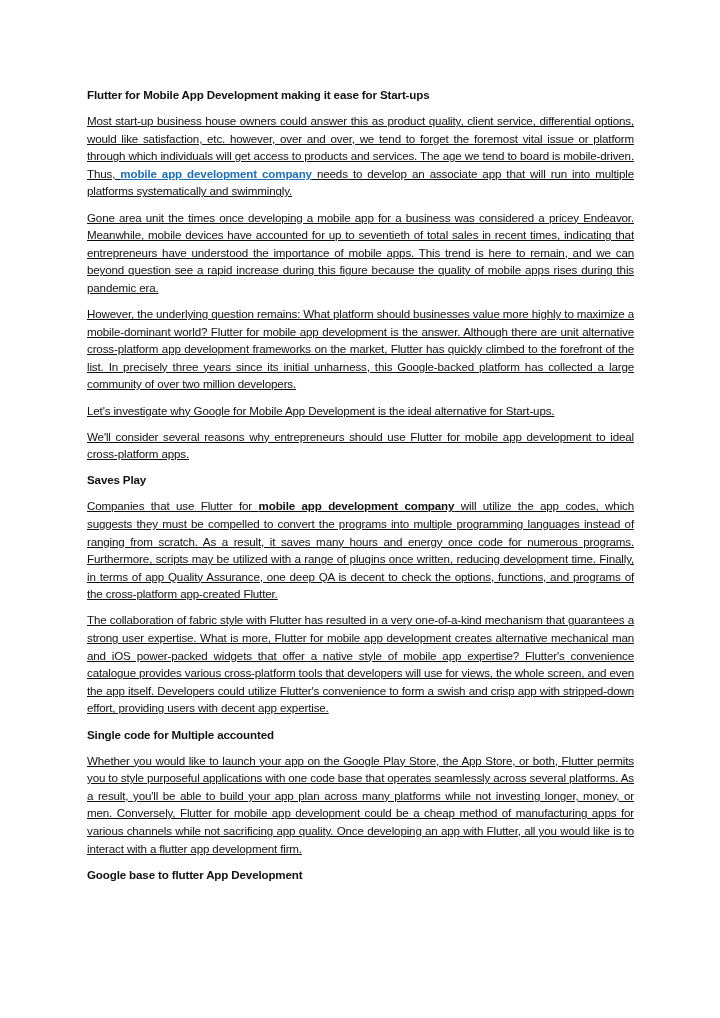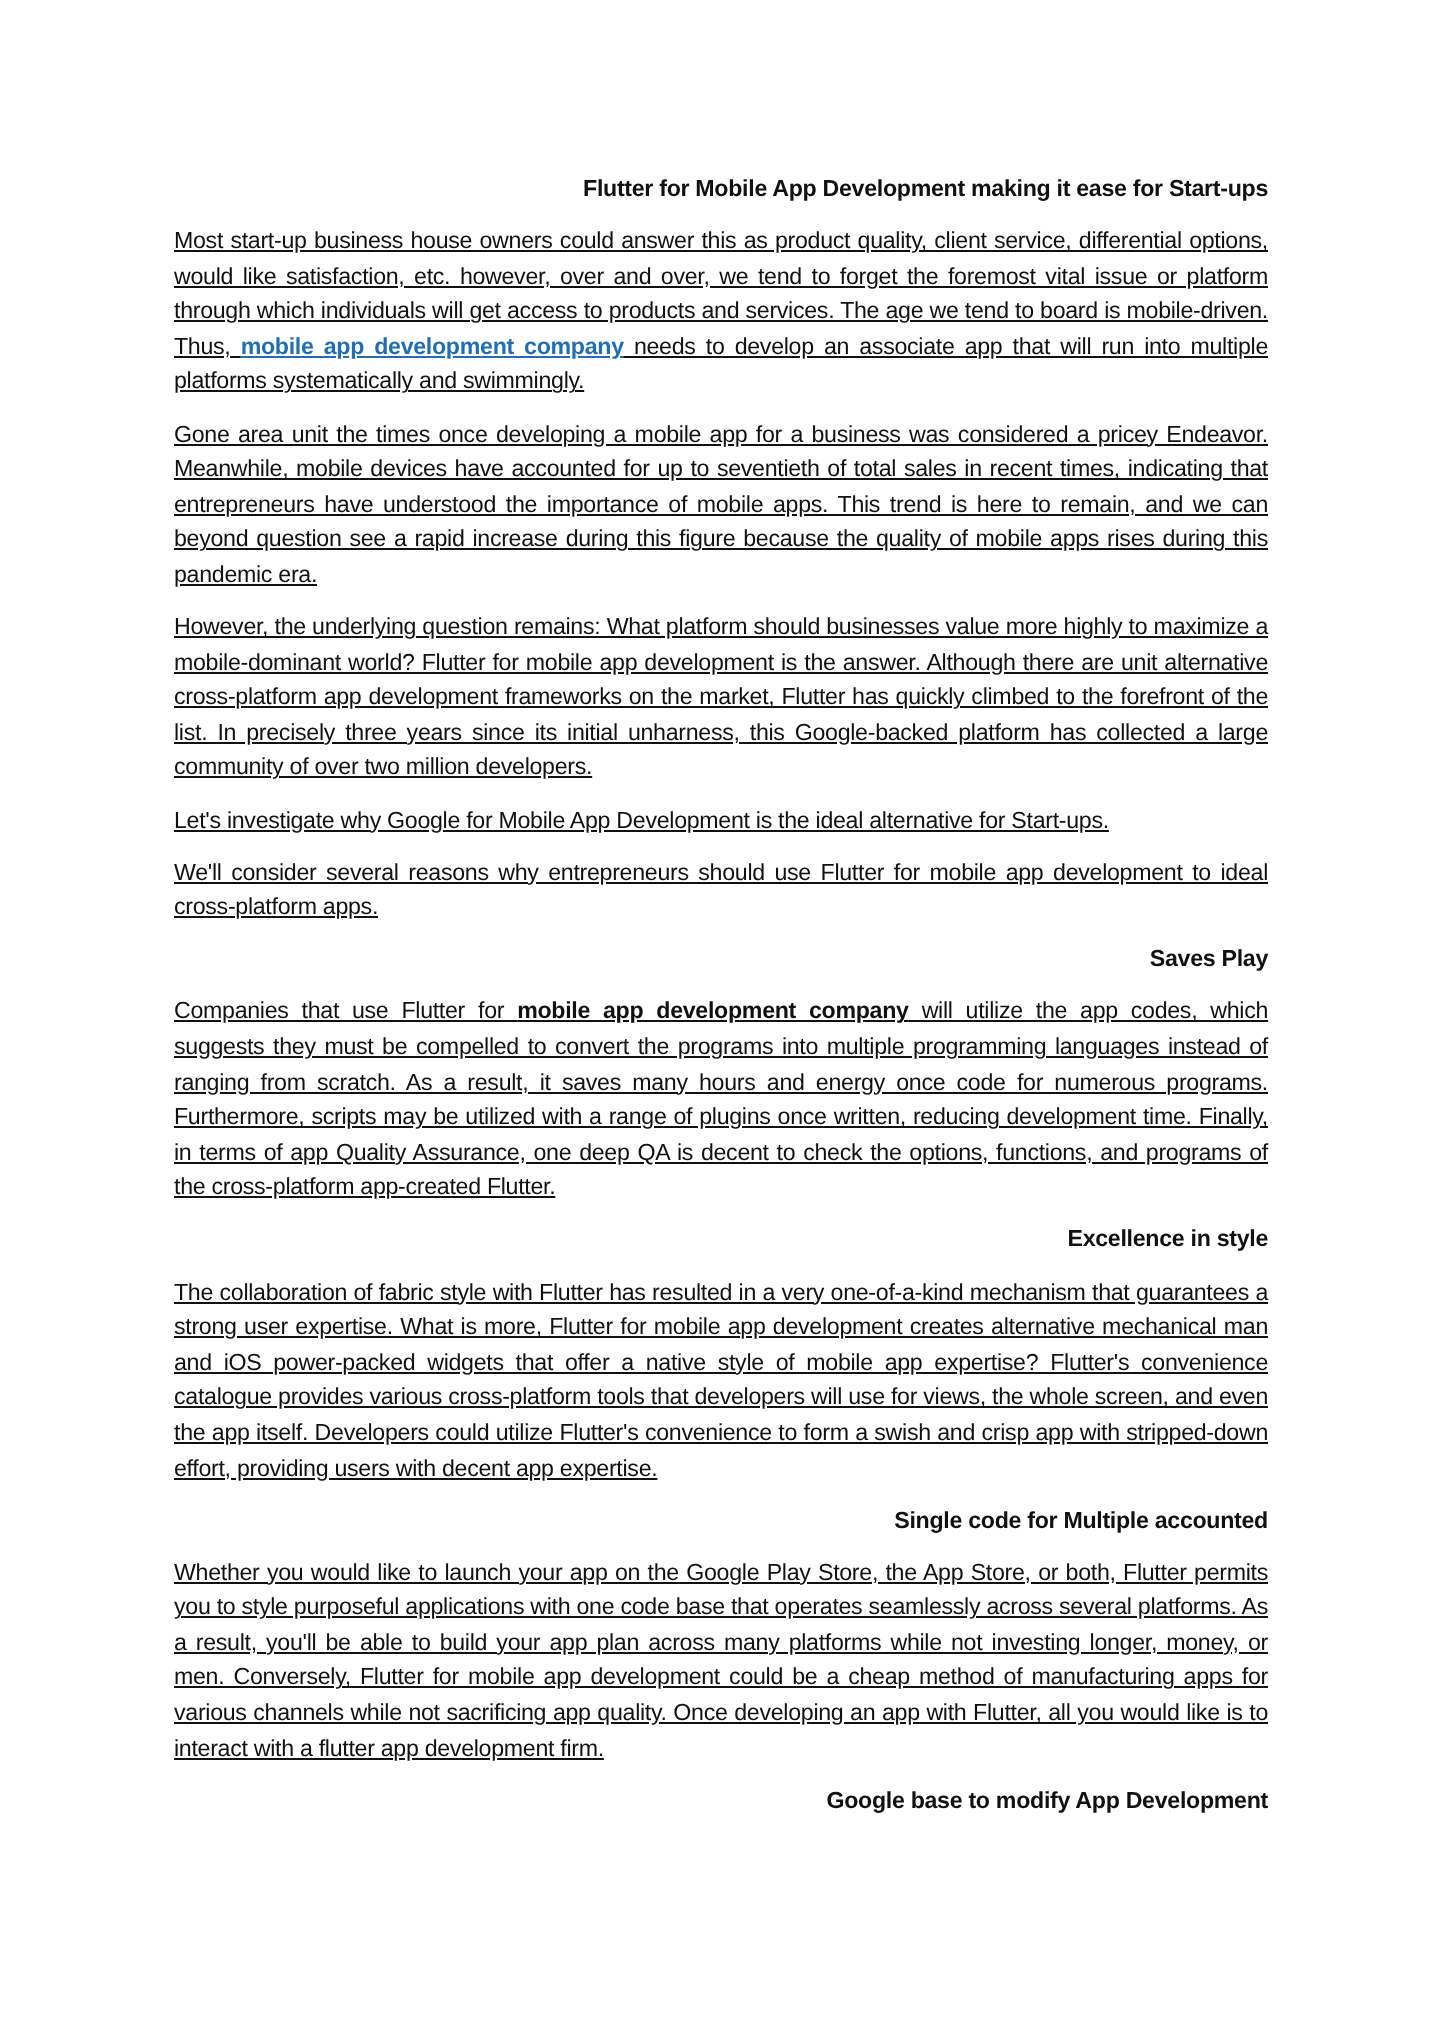--- a/index.html
+++ b/index.html
@@ -20,21 +20,21 @@
       width: 547px;
       font-family: "Liberation Sans", sans-serif;
       font-size: 11.6px;
       line-height: 17.6px;
       color: #111111;
       letter-spacing: -0.15px;
     }
     .heading {
       font-weight: bold;
       margin: 0 0 8.5px 0;
-      text-align: right;
+      text-align: left;
     }
     .para {
       margin: 0 0 8.5px 0;
       text-align: justify;
       text-decoration: underline;
     }
     .link {
       color: #1f6fb2;
       font-weight: bold;
       text-decoration: underline;
@@ -58,23 +58,22 @@
   <p class="para">However, the underlying question remains: What platform should businesses value more highly to maximize a mobile-dominant world? Flutter for mobile app development is the answer. Although there are unit alternative cross-platform app development frameworks on the market, Flutter has quickly climbed to the forefront of the list. In precisely three years since its initial unharness, this Google-backed platform has collected a large community of over two million developers.</p>
 
   <p class="para">Let's investigate why Google for Mobile App Development is the ideal alternative for Start-ups.</p>
 
   <p class="para">We'll consider several reasons why entrepreneurs should use Flutter for mobile app development to ideal cross-platform apps.</p>
 
   <p class="heading">Saves Play</p>
 
   <p class="para"><span>Companies that use Flutter for </span><span class="strong">mobile app development company</span><span> will utilize the app codes, which suggests they must be compelled to convert the programs into multiple programming languages instead of ranging from scratch. As a result, it saves many hours and energy once code for numerous programs. Furthermore, scripts may be utilized with a range of plugins once written, reducing development time. Finally, in terms of app Quality Assurance, one deep QA is decent to check the options, functions, and programs of the cross-platform app-created Flutter.</span></p>
 
-  <p class="heading">Excellence in style</p>
 
   <p class="para">The collaboration of fabric style with Flutter has resulted in a very one-of-a-kind mechanism that guarantees a strong user expertise. What is more, Flutter for mobile app development creates alternative mechanical man and iOS power-packed widgets that offer a native style of mobile app expertise? Flutter's convenience catalogue provides various cross-platform tools that developers will use for views, the whole screen, and even the app itself. Developers could utilize Flutter's convenience to form a swish and crisp app with stripped-down effort, providing users with decent app expertise.</p>
 
   <p class="heading">Single code for Multiple accounted</p>
 
   <p class="para">Whether you would like to launch your app on the Google Play Store, the App Store, or both, Flutter permits you to style purposeful applications with one code base that operates seamlessly across several platforms. As a result, you'll be able to build your app plan across many platforms while not investing longer, money, or men. Conversely, Flutter for mobile app development could be a cheap method of manufacturing apps for various channels while not sacrificing app quality. Once developing an app with Flutter, all you would like is to interact with a flutter app development firm.</p>
 
-  <p class="heading">Google base to modify App Development</p>
+  <p class="heading">Google base to flutter App Development</p>
 
 </div>
 
 </body></html>

